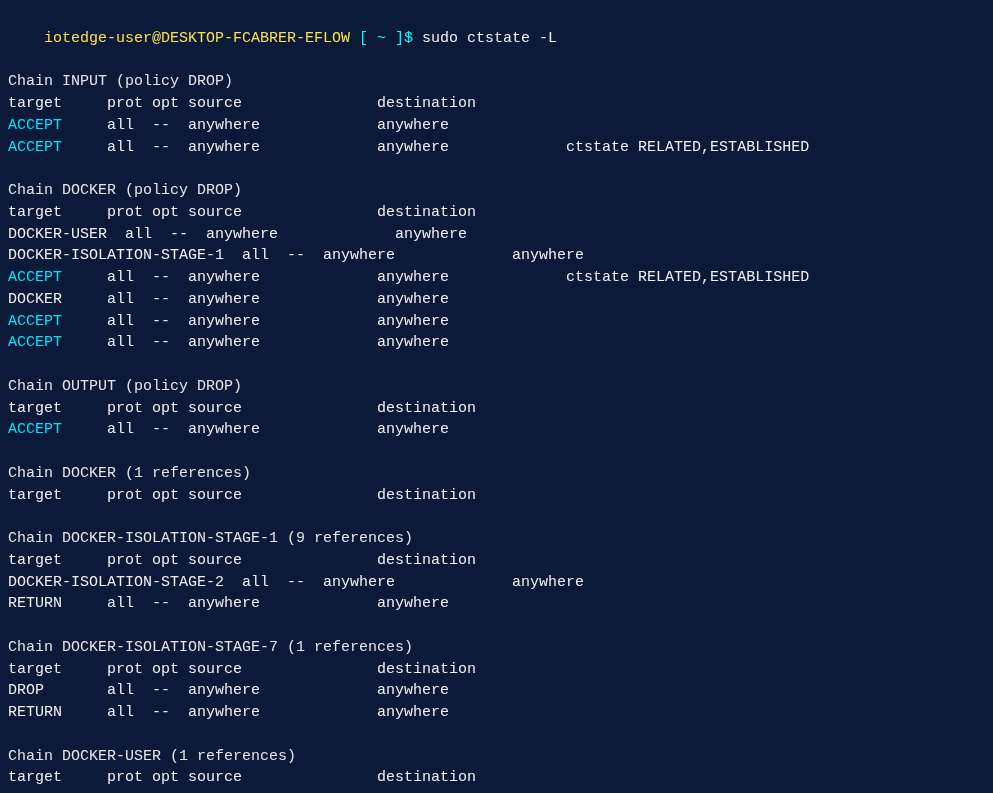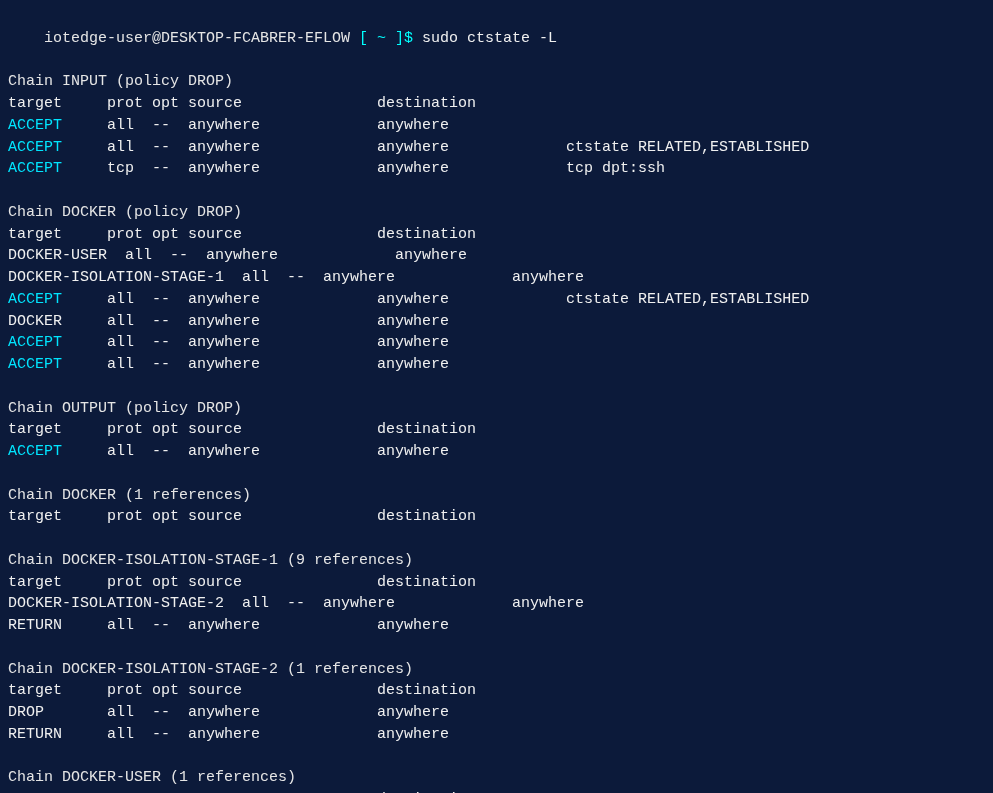--- a/index.html
+++ b/index.html
@@ -22,21 +22,21 @@
       color: #f0f0f0;
       padding: 6px 8px;
       overflow: hidden;
     }
     .line {
       white-space: pre;
       line-height: 1.45;
       display: block;
     }
     .prompt-user {
-      color: #e5e5e5;
+      color: #fde047;
     }
     .prompt-path {
       color: #00ffff;
     }
     .cmd {
       color: #f0f0f0;
     }
     .chain-header {
       color: #e5e5e5;
     }
@@ -53,21 +53,20 @@
 
 <div class="terminal">
   <div class="line">
     <span class="prompt-user">iotedge-user@DESKTOP-FCABRER-EFLOW</span><span class="prompt-path"> [ ~ ]$</span><span class="cmd"> sudo ctstate -L</span>
   </div>
 
   <div class="line chain-header">Chain INPUT (policy DROP)</div>
   <div class="line col-normal">target     prot opt source               destination</div>
   <div class="line"><span class="target-accept">ACCEPT</span><span class="col-normal">     all  --  anywhere             anywhere</span></div>
   <div class="line"><span class="target-accept">ACCEPT</span><span class="col-normal">     all  --  anywhere             anywhere             ctstate RELATED,ESTABLISHED</span></div>
-  <div class="line"><span class="target-accept">ACCEPT</span><span class="col-normal">     tcp  --  anywhere             anywhere             tcp dpt:ssh</span></div>
   <div class="line">&nbsp;</div>
 
   <div class="line chain-header">Chain DOCKER (policy DROP)</div>
   <div class="line col-normal">target     prot opt source               destination</div>
   <div class="line col-normal">DOCKER-USER  all  --  anywhere             anywhere</div>
   <div class="line col-normal">DOCKER-ISOLATION-STAGE-1  all  --  anywhere             anywhere</div>
   <div class="line"><span class="target-accept">ACCEPT</span><span class="col-normal">     all  --  anywhere             anywhere             ctstate RELATED,ESTABLISHED</span></div>
   <div class="line col-normal">DOCKER     all  --  anywhere             anywhere</div>
   <div class="line"><span class="target-accept">ACCEPT</span><span class="col-normal">     all  --  anywhere             anywhere</span></div>
   <div class="line"><span class="target-accept">ACCEPT</span><span class="col-normal">     all  --  anywhere             anywhere</span></div>
@@ -81,21 +80,21 @@
   <div class="line chain-header">Chain DOCKER (1 references)</div>
   <div class="line col-normal">target     prot opt source               destination</div>
   <div class="line">&nbsp;</div>
 
   <div class="line chain-header">Chain DOCKER-ISOLATION-STAGE-1 (9 references)</div>
   <div class="line col-normal">target     prot opt source               destination</div>
   <div class="line col-normal">DOCKER-ISOLATION-STAGE-2  all  --  anywhere             anywhere</div>
   <div class="line col-normal">RETURN     all  --  anywhere             anywhere</div>
   <div class="line">&nbsp;</div>
 
-  <div class="line chain-header">Chain DOCKER-ISOLATION-STAGE-2 (1 references)</div>
+  <div class="line chain-header">Chain DOCKER-ISOLATION-STAGE-7 (1 references)</div>
   <div class="line col-normal">target     prot opt source               destination</div>
   <div class="line col-normal">DROP       all  --  anywhere             anywhere</div>
   <div class="line col-normal">RETURN     all  --  anywhere             anywhere</div>
   <div class="line">&nbsp;</div>
 
   <div class="line chain-header">Chain DOCKER-USER (1 references)</div>
   <div class="line col-normal">target     prot opt source               destination</div>
 
 </div>
 

